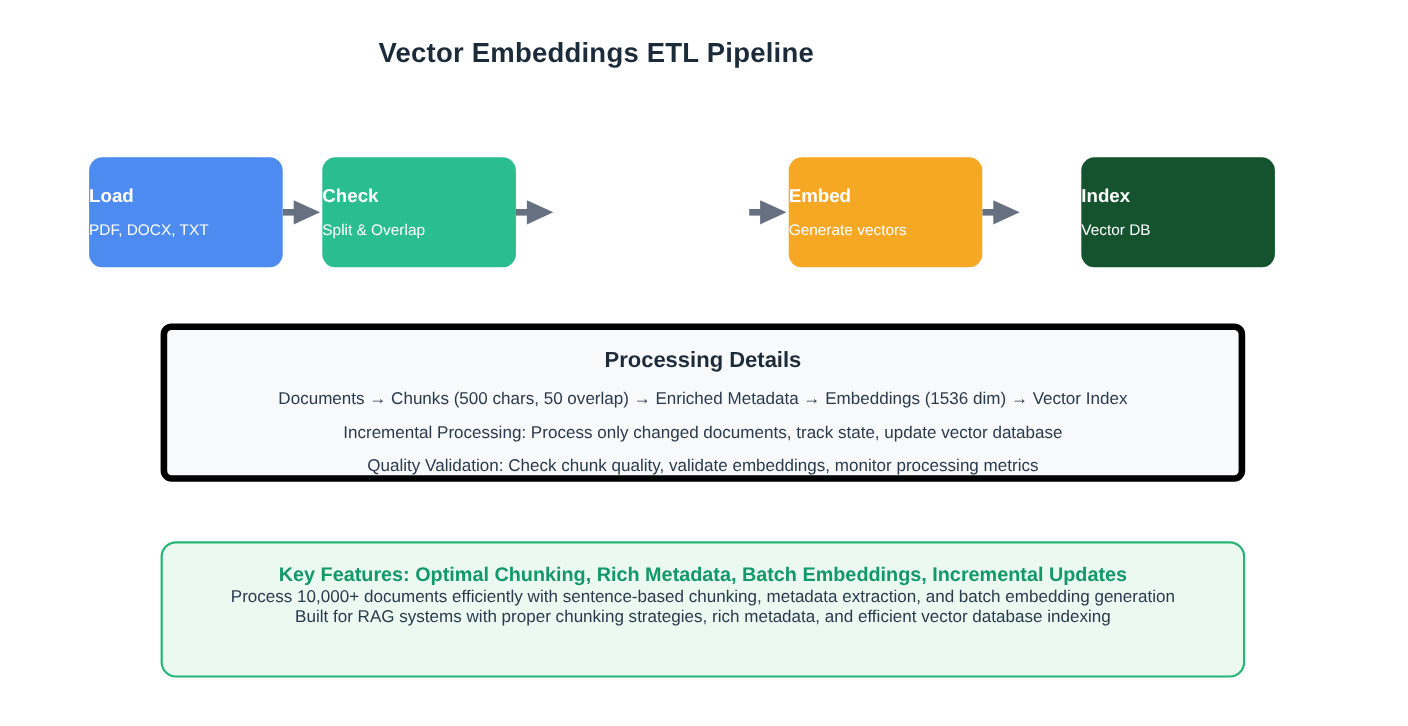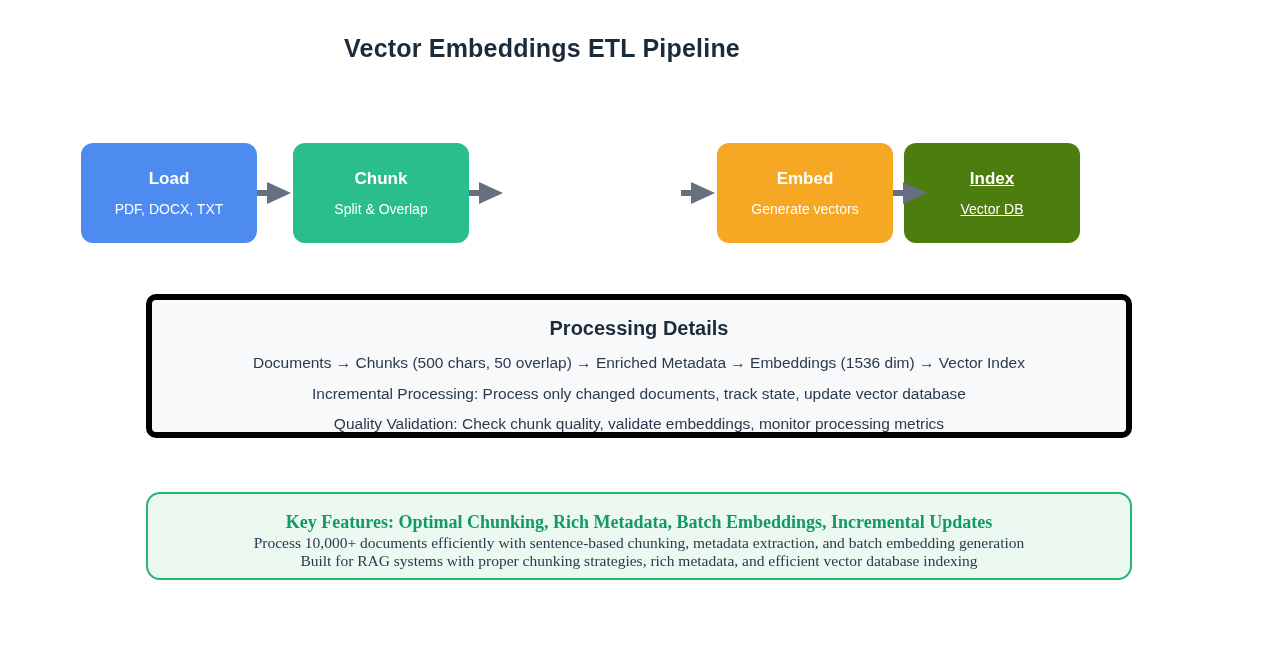--- a/index.html
+++ b/index.html
@@ -28,21 +28,21 @@
   }
   
   .stage {
     position: absolute;
     top: 143px;
     width: 176px;
     height: 100px;
     border-radius: 12px;
     display: flex;
     flex-direction: column;
-    align-items: center;
+    align-items: flex-start;
     justify-content: center;
     gap: 15px;
     color: #ffffff;
   }
   .stage-title {
     font-size: 17px;
     font-weight: bold;
     line-height: 1;
   }
   .stage-sub {
@@ -77,25 +77,24 @@
     color: #1c2b3a;
   }
   .panel-details .panel-line {
     margin-top: 15px;
     font-size: 15.5px;
     color: #2a3a4d;
     line-height: 1;
   }
   .panel-features {
     top: 492px;
-    height: 88px;
+    height: 124px;
     background: #ebf9f1;
     border: 2px solid #27b575;
     border-radius: 14px;
-    font-family: Liberation Serif, serif;
   }
   .panel-features .panel-title {
     margin-top: 18px;
     font-size: 18px;
     font-weight: bold;
   }
   .panel-features .panel-line {
     margin-top: 2px;
     font-size: 15.5px;
     color: #2a3a4d;
@@ -107,28 +106,28 @@
 
 <div id="canvas">
 
   <div class="main-title">Vector Embeddings ETL Pipeline</div>
 
   <div class="stage" style="left: 81px; background-color: rgb(77, 139, 240);">
     <div class="stage-title">Load</div>
     <div class="stage-sub">PDF, DOCX, TXT</div>
   </div>
   <div class="stage" style="left: 293px; background-color: rgb(42, 189, 142);">
-    <div class="stage-title">Chunk</div>
+    <div class="stage-title">Check</div>
     <div class="stage-sub">Split &amp; Overlap</div>
   </div>
   <div class="stage" style="left: 717px; background-color: rgb(246, 167, 36);">
     <div class="stage-title">Embed</div>
     <div class="stage-sub">Generate vectors</div>
   </div>
-  <div class="stage" style="left: 904px; background-color: #4d7c0f; text-decoration: underline;">
+  <div class="stage" style="left: 983px; background-color: #14532d;">
     <div class="stage-title">Index</div>
     <div class="stage-sub">Vector DB</div>
   </div>
 
   <svg class="flow-arrow" style="left: 257px; color: rgb(102, 112, 128);" viewBox="0 0 36 24">
     <rect x="0" y="9" width="13" height="6" fill="currentColor"></rect>
     <polygon points="10,1 10,23 34,12" fill="currentColor"></polygon>
   </svg>
   <svg class="flow-arrow" style="left: 469px; color: rgb(102, 112, 128);" viewBox="0 0 36 24">
     <rect x="0" y="9" width="13" height="6" fill="currentColor"></rect>

